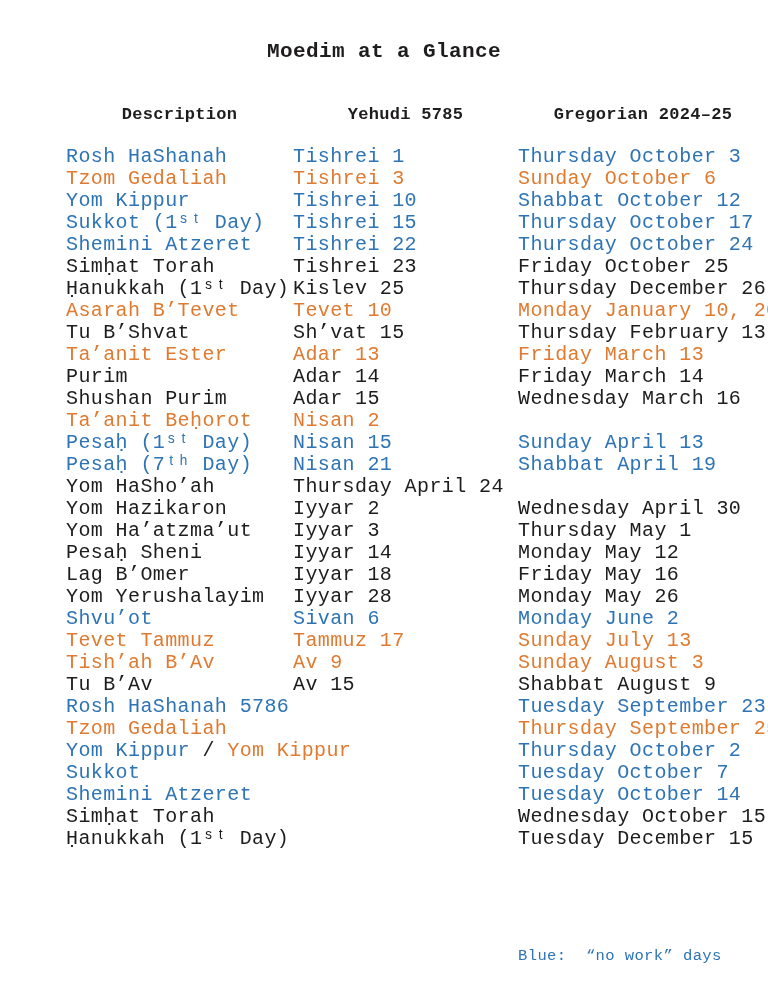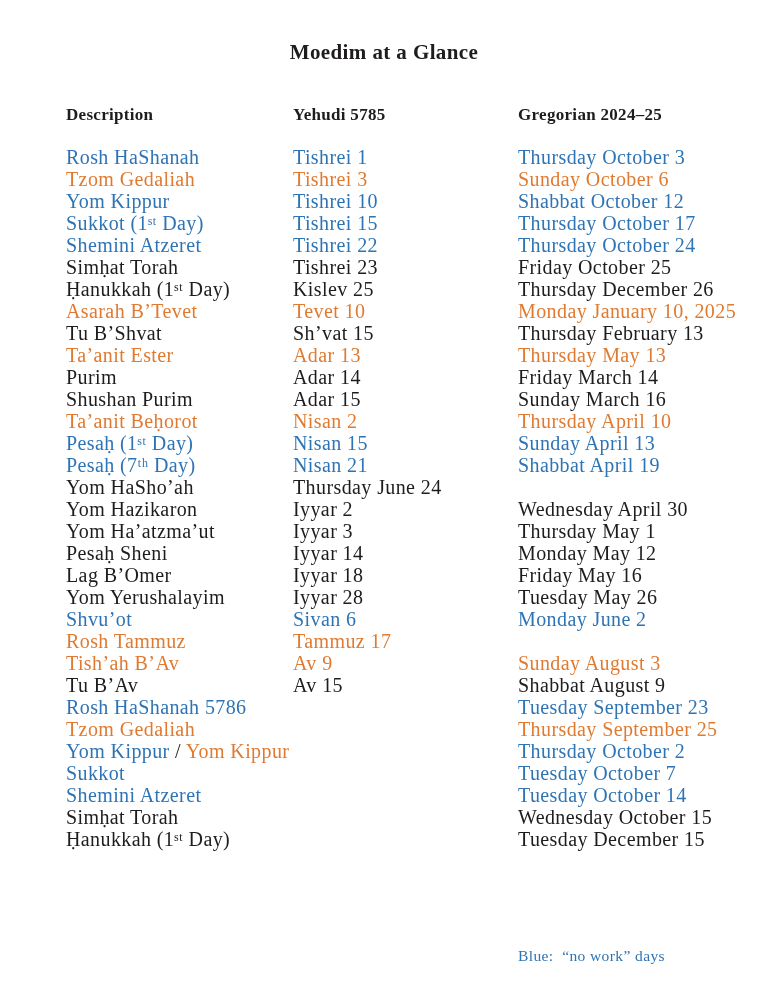--- a/index.html
+++ b/index.html
@@ -1,20 +1,20 @@
 <!DOCTYPE html>
 <html style="--blue: #2E74B5; --orange: #DF7A30; --black: #1E1C1C;"><head>
 <meta charset="utf-8">
 <style>
   html,body{margin:0;padding:0;background:#ffffff;}
   .page{
     position:relative;
     width:768px;height:981px;
     background:#ffffff;
-    font-family:Liberation Serif, serif;
+    font-family:Liberation Mono, monospace;
     color:var(--black,#1e1c1c);
     overflow:hidden;
   }
   .title{
     position:absolute;
     top:40px;left:0;right:0;
     margin:0;
     text-align:center;
     font-size:21px;
     font-weight:600;
@@ -25,20 +25,21 @@
     position:absolute;
     left:66px;top:105px;right:0;
   }
   .thead{
     display:grid;
     grid-template-columns:227px 225px auto;
     font-size:17px;
     font-weight:600;
     letter-spacing:0.3px;
     height:41px;
+    text-align:center;
   }
   .tbody .row{
     display:grid;
     grid-template-columns:227px 225px auto;
     height:22px;
     line-height:22px;
     font-size:20px;
     letter-spacing:0.4px;
   }
   .cell{white-space:pre;}
@@ -119,56 +120,55 @@
 
   <div class="row">
     <div class="cell"><span class="c-black">Tu B’Shvat</span></div>
     <div class="cell"><span class="c-black">Sh’vat 15</span></div>
     <div class="cell"><span class="c-black">Thursday February 13</span></div>
   </div>
 
   <div class="row">
     <div class="cell"><span class="c-orange">Ta’anit Ester</span></div>
     <div class="cell"><span class="c-orange">Adar 13</span></div>
-    <div class="cell"><span class="c-orange">Thursday May 13</span></div>
+    <div class="cell"><span class="c-orange">Friday March 13</span></div>
   </div>
 
   <div class="row">
     <div class="cell"><span class="c-black">Purim</span></div>
     <div class="cell"><span class="c-black">Adar 14</span></div>
     <div class="cell"><span class="c-black">Friday March 14</span></div>
   </div>
 
   <div class="row">
     <div class="cell"><span class="c-black">Shushan Purim</span></div>
     <div class="cell"><span class="c-black">Adar 15</span></div>
-    <div class="cell"><span class="c-black">Sunday March 16</span></div>
+    <div class="cell"><span class="c-black">Wednesday March 16</span></div>
   </div>
 
   <div class="row">
     <div class="cell"><span class="c-orange">Ta’anit Beḥorot</span></div>
     <div class="cell"><span class="c-orange">Nisan 2</span></div>
-    <div class="cell"><span class="c-orange">Thursday April 10</span></div>
   </div>
 
   <div class="row">
     <div class="cell"><span class="c-blue">Pesaḥ (1ˢᵗ Day)</span></div>
     <div class="cell"><span class="c-blue">Nisan 15</span></div>
     <div class="cell"><span class="c-blue">Sunday April 13</span></div>
   </div>
 
   <div class="row">
     <div class="cell"><span class="c-blue">Pesaḥ (7ᵗʰ Day)</span></div>
     <div class="cell"><span class="c-blue">Nisan 21</span></div>
     <div class="cell"><span class="c-blue">Shabbat April 19</span></div>
   </div>
 
   <div class="row">
     <div class="cell"><span class="c-black">Yom HaSho’ah</span></div>
-    <div class="cell"><span class="c-black">Thursday June 24</span></div>
+    <div class="cell"><span class="c-black">Thursday April 24</span></div>
   </div>
 
   <div class="row">
     <div class="cell"><span class="c-black">Yom Hazikaron</span></div>
     <div class="cell"><span class="c-black">Iyyar 2</span></div>
     <div class="cell"><span class="c-black">Wednesday April 30</span></div>
   </div>
 
   <div class="row">
     <div class="cell"><span class="c-black">Yom Ha’atzma’ut</span></div>
@@ -184,32 +184,33 @@
 
   <div class="row">
     <div class="cell"><span class="c-black">Lag B’Omer</span></div>
     <div class="cell"><span class="c-black">Iyyar 18</span></div>
     <div class="cell"><span class="c-black">Friday May 16</span></div>
   </div>
 
   <div class="row">
     <div class="cell"><span class="c-black">Yom Yerushalayim</span></div>
     <div class="cell"><span class="c-black">Iyyar 28</span></div>
-    <div class="cell"><span class="c-black">Tuesday May 26</span></div>
+    <div class="cell"><span class="c-black">Monday May 26</span></div>
   </div>
 
   <div class="row">
     <div class="cell"><span class="c-blue">Shvu’ot</span></div>
     <div class="cell"><span class="c-blue">Sivan 6</span></div>
     <div class="cell"><span class="c-blue">Monday June 2</span></div>
   </div>
 
   <div class="row">
-    <div class="cell"><span class="c-orange">Rosh Tammuz</span></div>
+    <div class="cell"><span class="c-orange">Tevet Tammuz</span></div>
     <div class="cell"><span class="c-orange">Tammuz 17</span></div>
+    <div class="cell"><span class="c-orange">Sunday July 13</span></div>
   </div>
 
   <div class="row">
     <div class="cell"><span class="c-orange">Tish’ah B’Av</span></div>
     <div class="cell"><span class="c-orange">Av 9</span></div>
     <div class="cell"><span class="c-orange">Sunday August 3</span></div>
   </div>
 
   <div class="row">
     <div class="cell"><span class="c-black">Tu B’Av</span></div>

